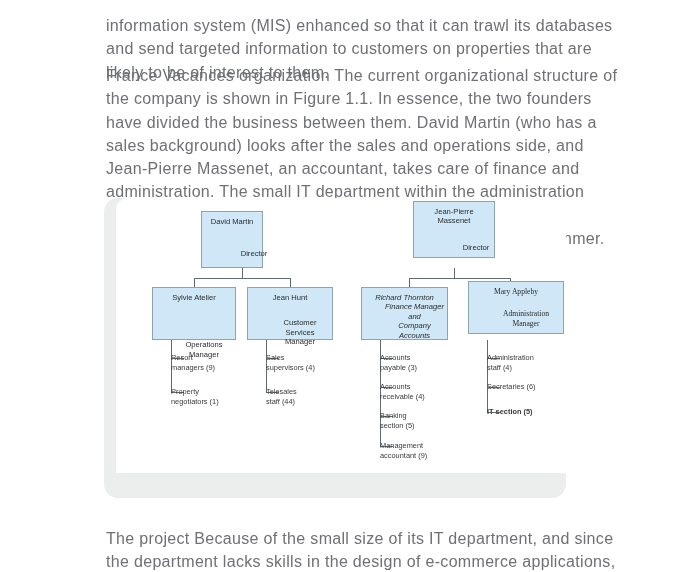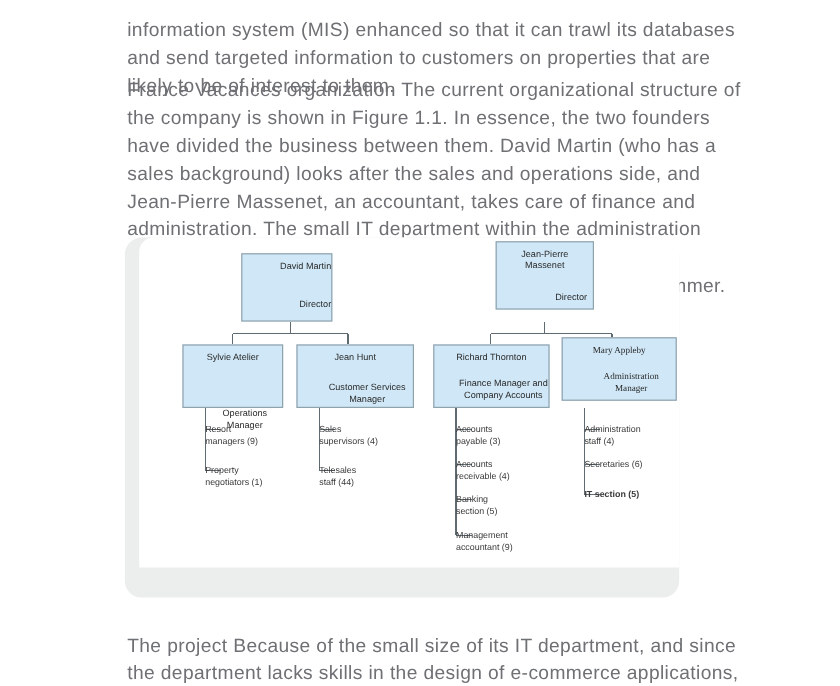--- a/index.html
+++ b/index.html
@@ -70,29 +70,29 @@
     font-size: 7.6px;
     line-height: 9.4px;
     text-align: center;
     padding-top: 5px;
     font-family: "Liberation Sans", sans-serif;
   }
   .obox .nm { font-weight: 400; white-space: pre-line; }
   .obox .ttl { margin-top: auto; margin-bottom: 6px; white-space: pre-line; padding-left: 44px; }
 
   
-  #box-dm { left: 85px;  top: 13px; width: 76px; height: 57px; align-items: flex-end; }
+  #box-dm { left: 85px;  top: 13px; width: 62px; height: 57px; }
   #box-jm { left: 297px; top: 3px; width: 82px; height: 57px; }
   #box-dm .ttl { margin-bottom: 9px; }
   #box-jm .ttl { margin-bottom: 5px; }
 
   
   #box-sa { left: 36px;  top: 89px;  width: 84px; height: 53px; gap: 38px; }
-  #box-jh { left: 131px; top: 89px;  width: 98px; height: 53px; gap: 16px; }
-  #box-rt { left: 245px; top: 89px;  width: 97px; height: 53px; }
+  #box-jh { left: 131px; top: 89px;  width: 86px; height: 53px; gap: 16px; }
+  #box-rt { left: 245px; top: 89px;  width: 87px; height: 53px; font-style: italic; }
   #box-ma { left: 352px; top: 83px;  width: 96px; height: 53px; font-family: Liberation Serif, serif; }
   .obox .ttl2 { margin-top: auto; margin-bottom: 5px; white-space: pre-line; margin-left: 20px; }
 
   
   .leaf-col {
     position: absolute;
     color: #3a3a3a;
     font-size: 7.4px;
     line-height: 10.2px;
     font-family: "Liberation Sans", sans-serif;

